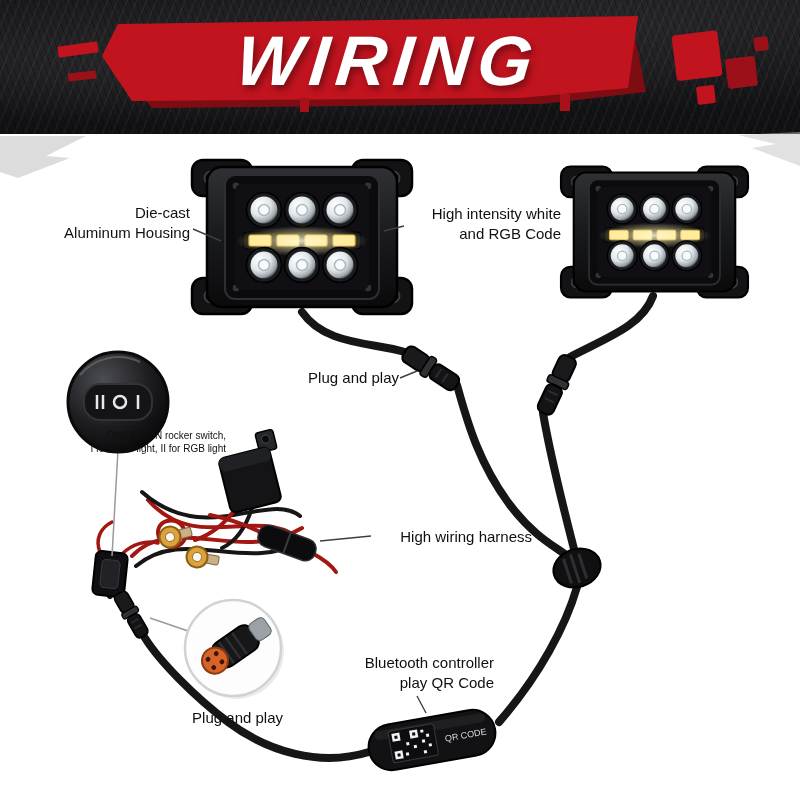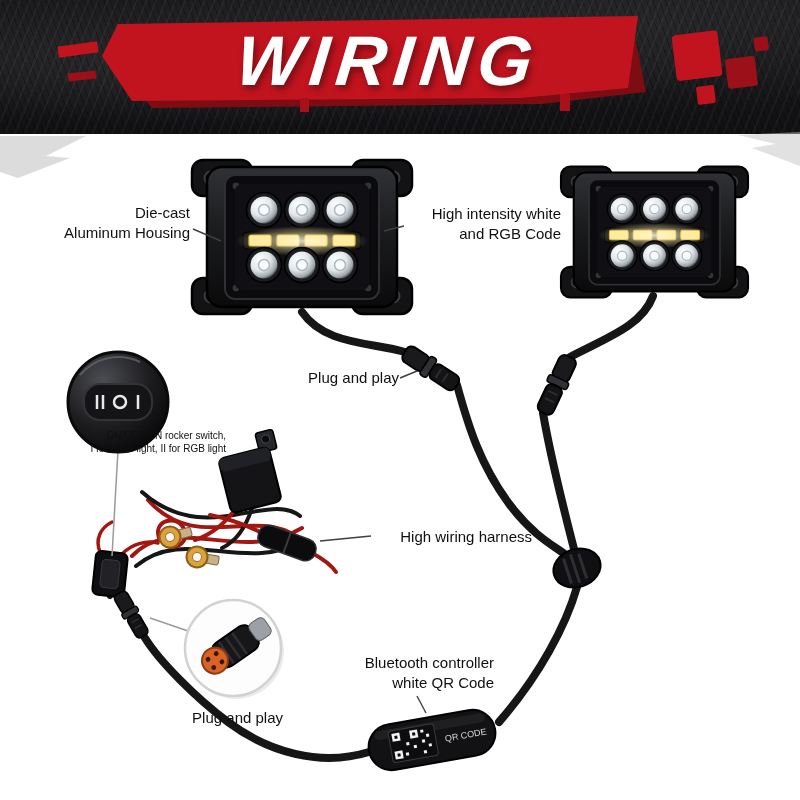--- a/index.html
+++ b/index.html
@@ -305,15 +305,15 @@
   <div class="label" style="left:294px;top:368px;width:105px;">Plug and play</div>
 
   <div class="label small" style="left:14px;top:429px;width:212px;">ON/OFF/ON rocker switch,
 I for white light, II for RGB light</div>
 
   <div class="label" style="left:372px;top:527px;width:160px;">High wiring harness</div>
 
   <div class="label" style="left:183px;top:708px;width:100px;">Plug and play</div>
 
   <div class="label" style="left:344px;top:653px;width:150px;">Bluetooth controller
-white QR Code</div>
+play QR Code</div>
 
 </div>
 
 </body></html>

